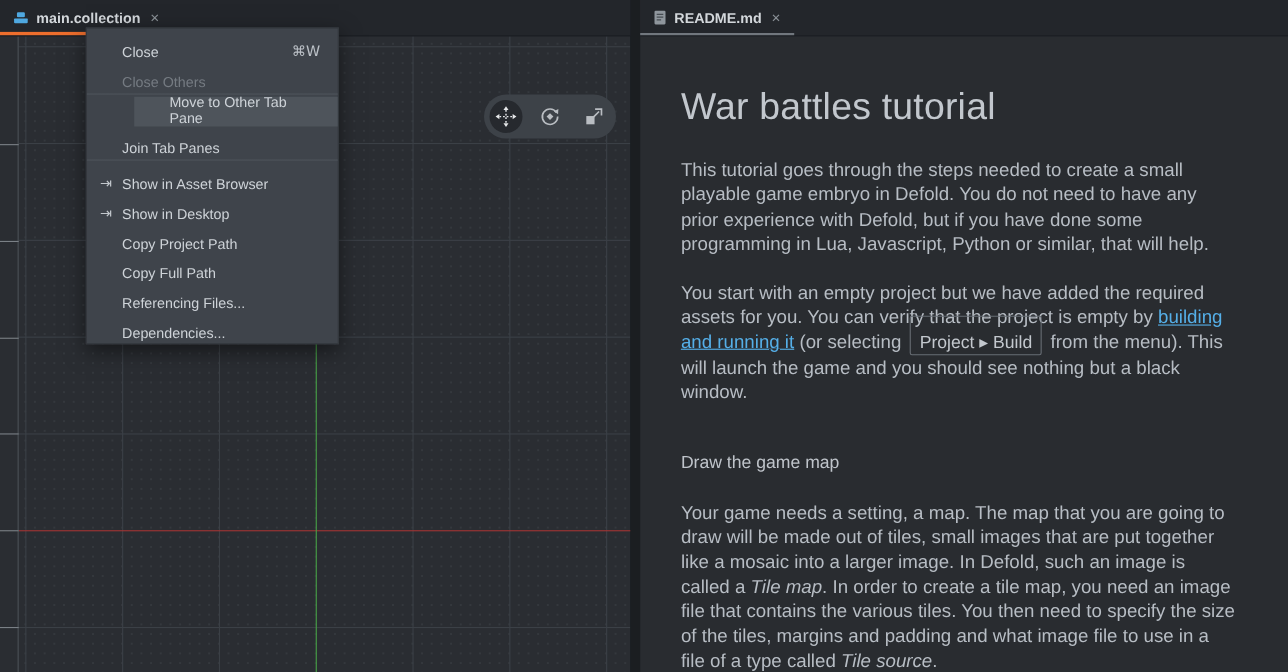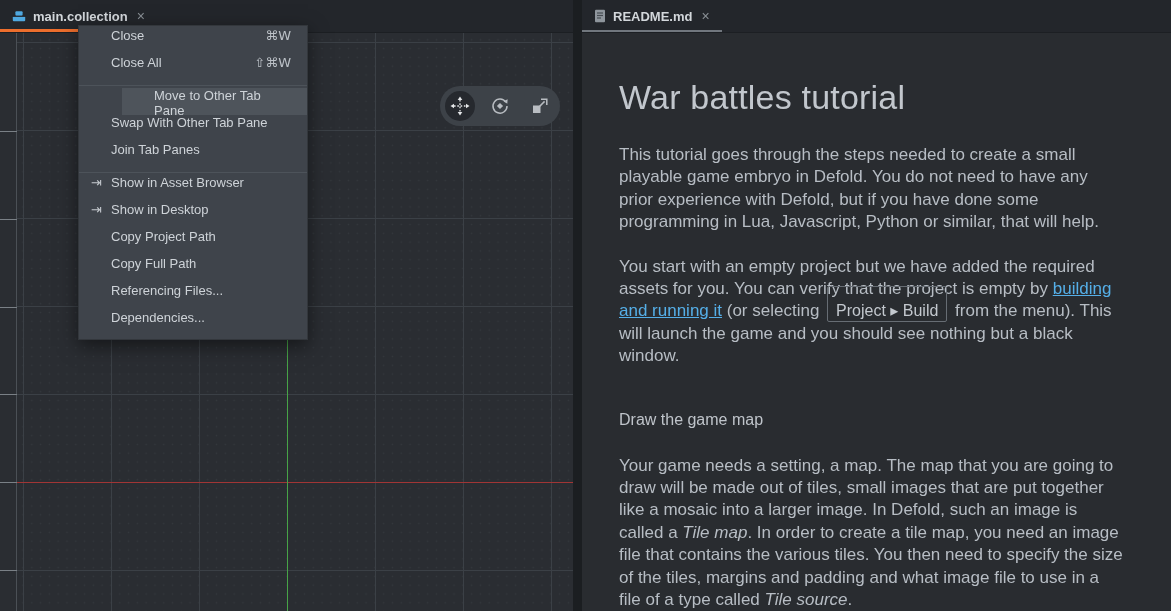--- a/index.html
+++ b/index.html
@@ -47,21 +47,21 @@
               color:#b9bdc2; position:relative; cursor:default; }
   .tool-btn.active { color:#e6e8ea; }
   .tool-btn.active::before { content:""; position:absolute; left:5px; top:5px;
               width:30px; height:30px; border-radius:50%; background:#26292e; }
   .tool-btn svg { position:relative; z-index:1; }
 
   
   #context-menu { position:absolute; left:78px; top:25px; width:230px;
                   background:#3f444b; border:1px solid #33373c; padding:2px 0;
                   box-shadow:0 6px 18px rgba(0,0,0,.5); z-index:50; }
-  .menu-item { height:27px; display:flex; align-items:flex-start;
+  .menu-item { height:27px; display:flex; align-items:flex-end;
                padding:0 16px 0 12px; font-size:13px; color:#ced3d8; cursor:default; }
   .menu-item .mi-icon { width:20px; font-family:"DejaVu Sans",sans-serif; font-size:13px; color:#c3c8cd; }
   .menu-item .mi-label { flex:1; }
   .menu-item .mi-shortcut { font-family:"DejaVu Sans",sans-serif; color:#bcc1c7; font-size:13px; }
   .menu-item.disabled .mi-label, .menu-item.disabled .mi-shortcut { color:#757b82; }
   .menu-item.highlighted { background:#4e545b;margin-left:43px; }
   .menu-sep { height:6px; background:linear-gradient(#4d535a,#4d535a) center/100% 1px no-repeat; }
 
   
   #doc { position:absolute; left:0; right:0; top:33px; bottom:0; overflow:hidden;
@@ -191,38 +191,33 @@
     </div>
   </div>
 </div>
 
 <div id="context-menu">
     <div class="menu-item">
       <span class="mi-icon"></span>
       <span class="mi-label">Close</span>
       <span class="mi-shortcut">⌘W</span>
     </div>
-    <div class="menu-item">
-      <span class="mi-icon"></span>
-      <span class="mi-label">Close All</span>
-      <span class="mi-shortcut">⇧⌘W</span>
+    <div class="menu-item disabled">
+      <span class="mi-icon"></span>
+      <span class="mi-label">Close Others</span>
+      <span class="mi-shortcut"></span>
     </div>
     <div class="menu-sep"></div>
     <div class="menu-item highlighted">
       <span class="mi-icon"></span>
       <span class="mi-label">Move to Other Tab Pane</span>
       <span class="mi-shortcut"></span>
     </div>
     <div class="menu-item">
       <span class="mi-icon"></span>
-      <span class="mi-label">Swap With Other Tab Pane</span>
-      <span class="mi-shortcut"></span>
-    </div>
-    <div class="menu-item">
-      <span class="mi-icon"></span>
       <span class="mi-label">Join Tab Panes</span>
       <span class="mi-shortcut"></span>
     </div>
     <div class="menu-sep"></div>
     <div class="menu-item">
       <span class="mi-icon">⇥</span>
       <span class="mi-label">Show in Asset Browser</span>
       <span class="mi-shortcut"></span>
     </div>
     <div class="menu-item">

